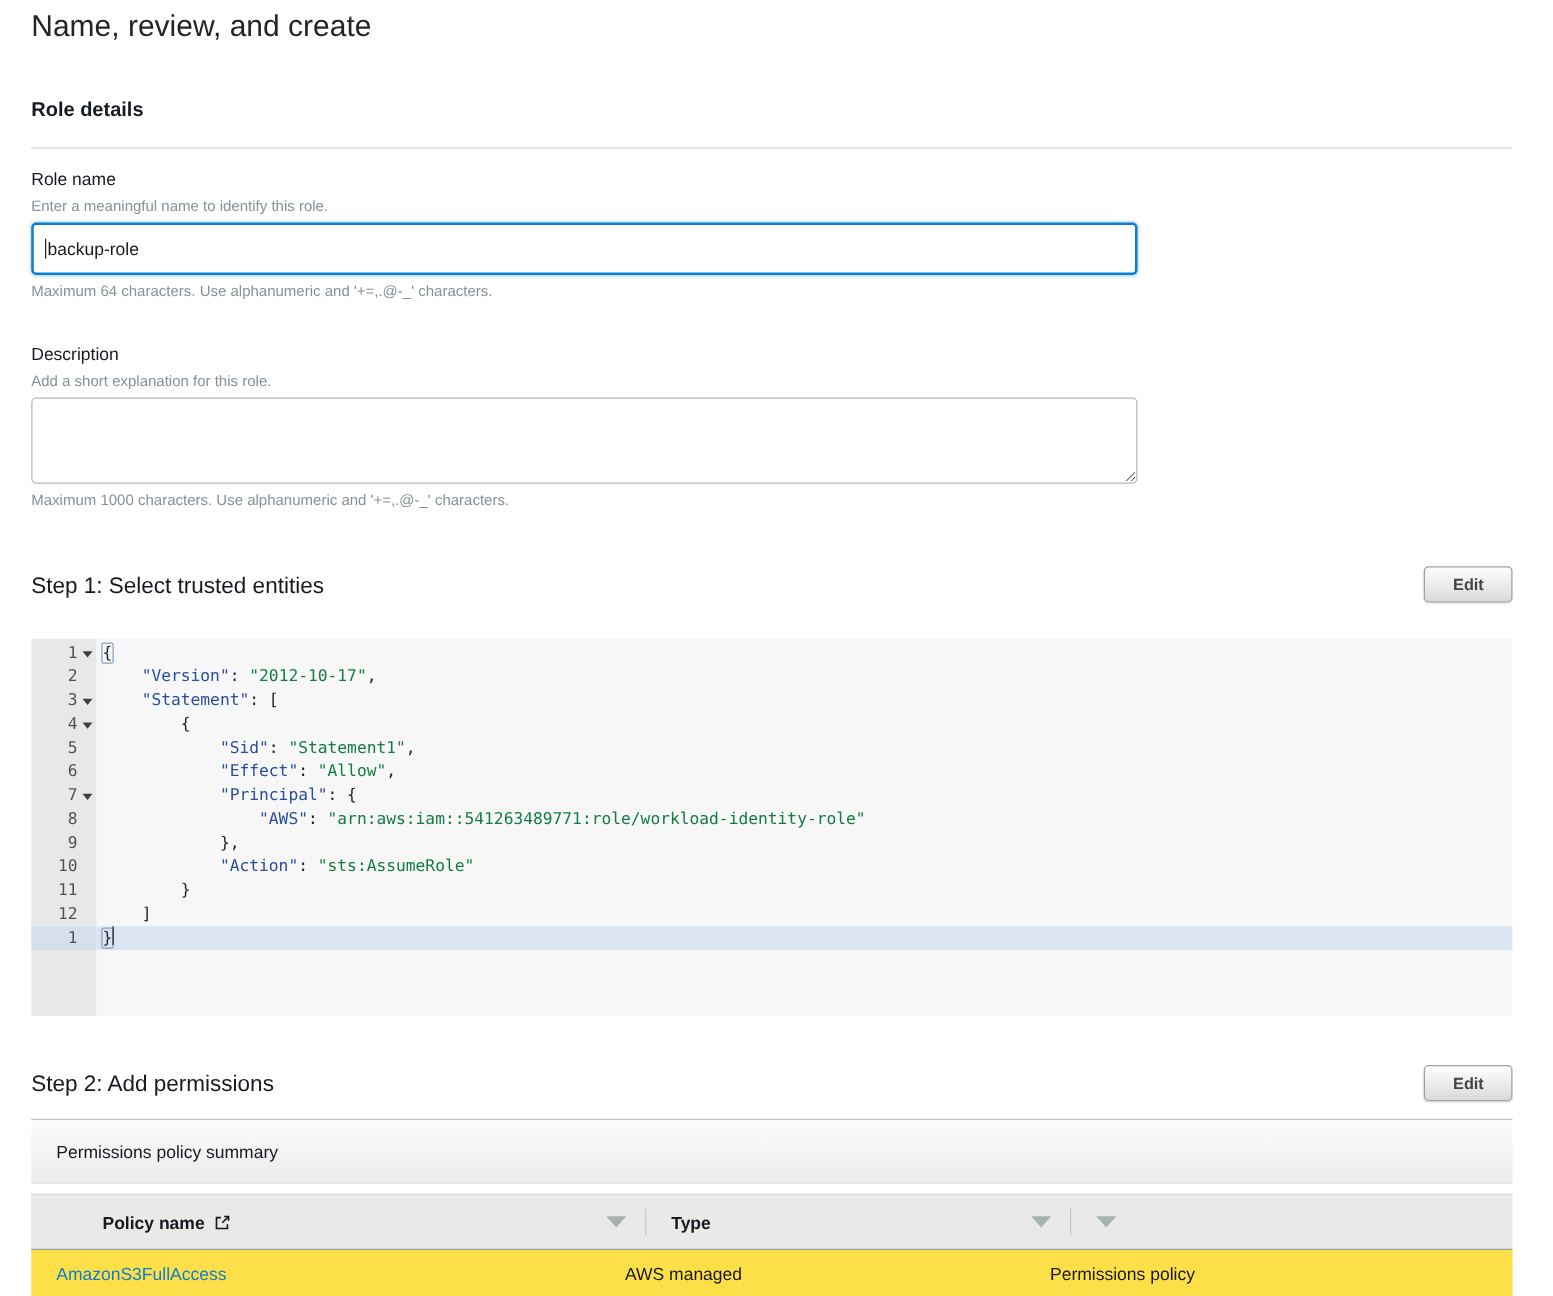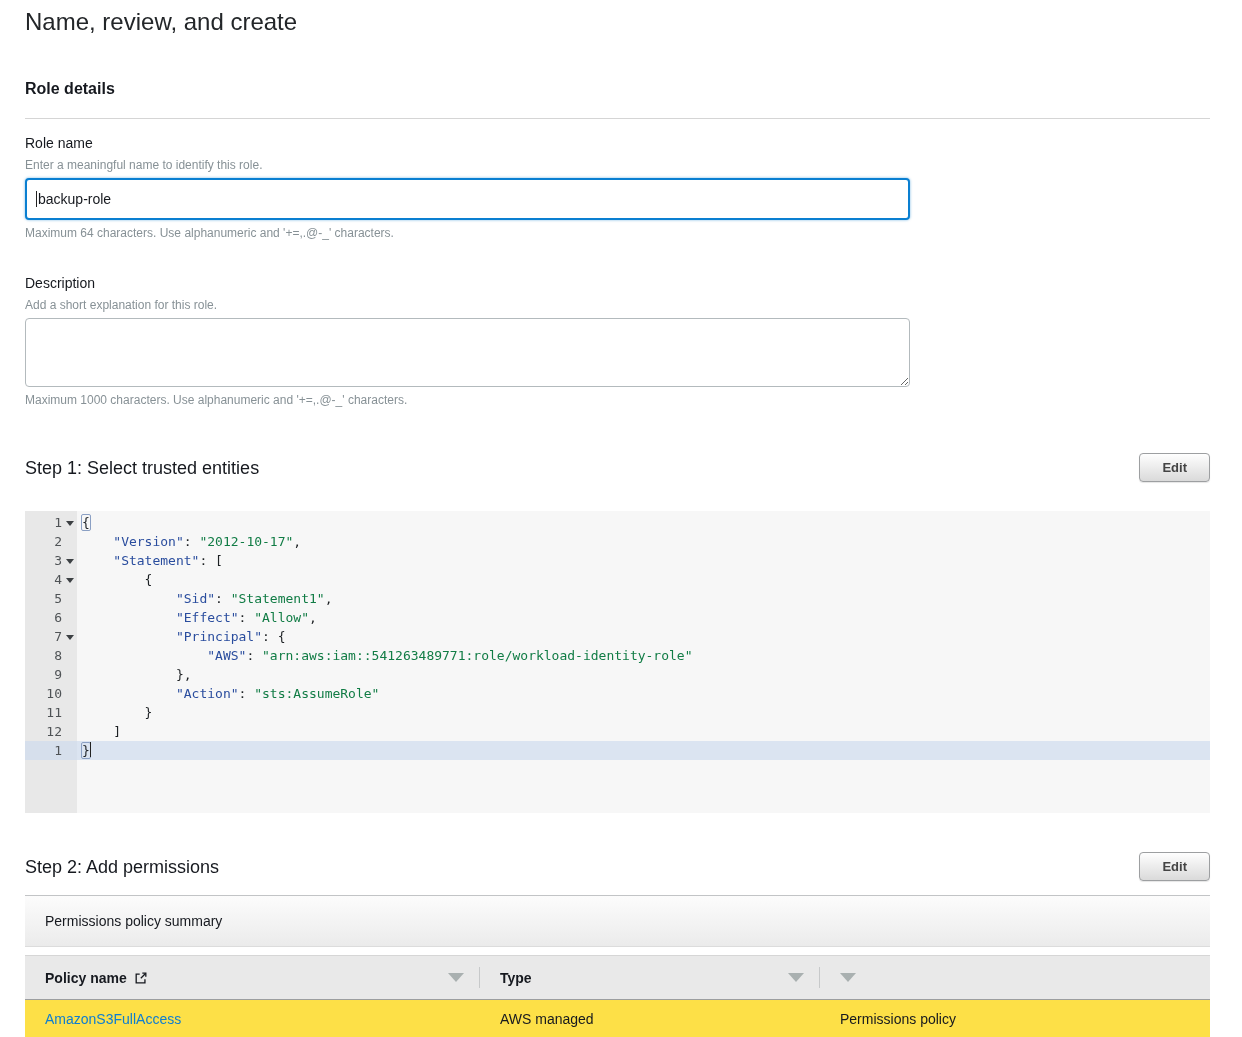--- a/index.html
+++ b/index.html
@@ -80,21 +80,21 @@
   .panel-header {
     height: 52px; display: flex; align-items: center; padding-left: 20px;
     border-top: 1px solid #c2c4c6; border-bottom: 1px solid #dcdcdc;
     background: linear-gradient(#fcfcfc, #ebebeb);
     font-size: 14px;
   }
   .ptable { margin-top: 8px; }
   .thead {
     display: grid; grid-template-columns: 455px 340px 390px;
     background: #e9e9e9; height: 45px;
-    border-top: 1px solid #d6d6d6; border-bottom: 1px solid #9c9ea0;
+    border-top: 1px solid #d6d6d6; border-bottom: 1px solid #9c9ea0; padding-left: 37px;
   }
   .th { display: flex; align-items: center; padding: 0 16px 0 20px; font-size: 14px; font-weight: 700; position: relative; }
   .th:not(:last-child)::after { content: ""; position: absolute; right: 0; top: 11px; bottom: 11px; width: 1px; background: #c7c9ca; }
   .th-label { flex: 1; display: flex; align-items: center; gap: 7px; }
   .filter-tri {
     width: 0; height: 0; cursor: pointer;
     border-left: 8px solid transparent; border-right: 8px solid transparent;
     border-top: 9px solid #a9b0b0;
   }
   .trow { display: grid; grid-template-columns: 455px 340px 390px; height: 38px; align-items: center; background: #fde047; border-bottom: 1px solid #b4b6b8; }

